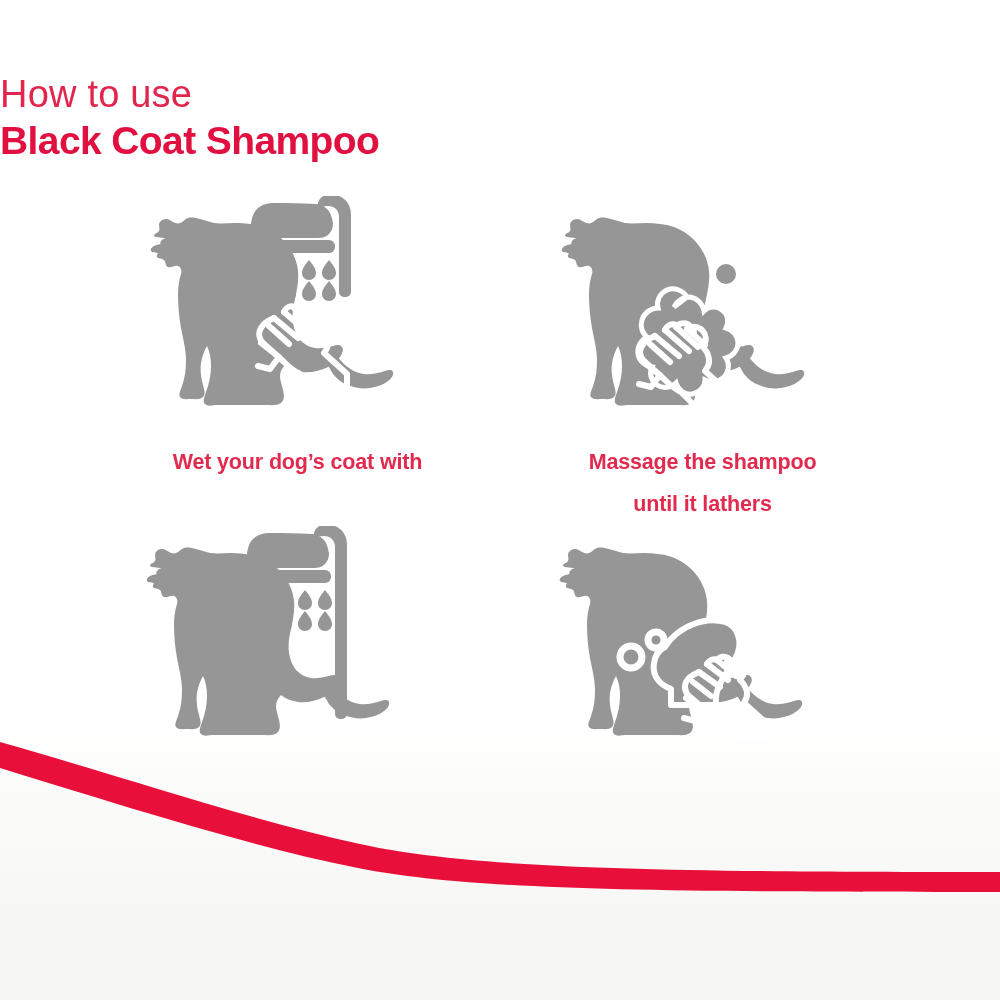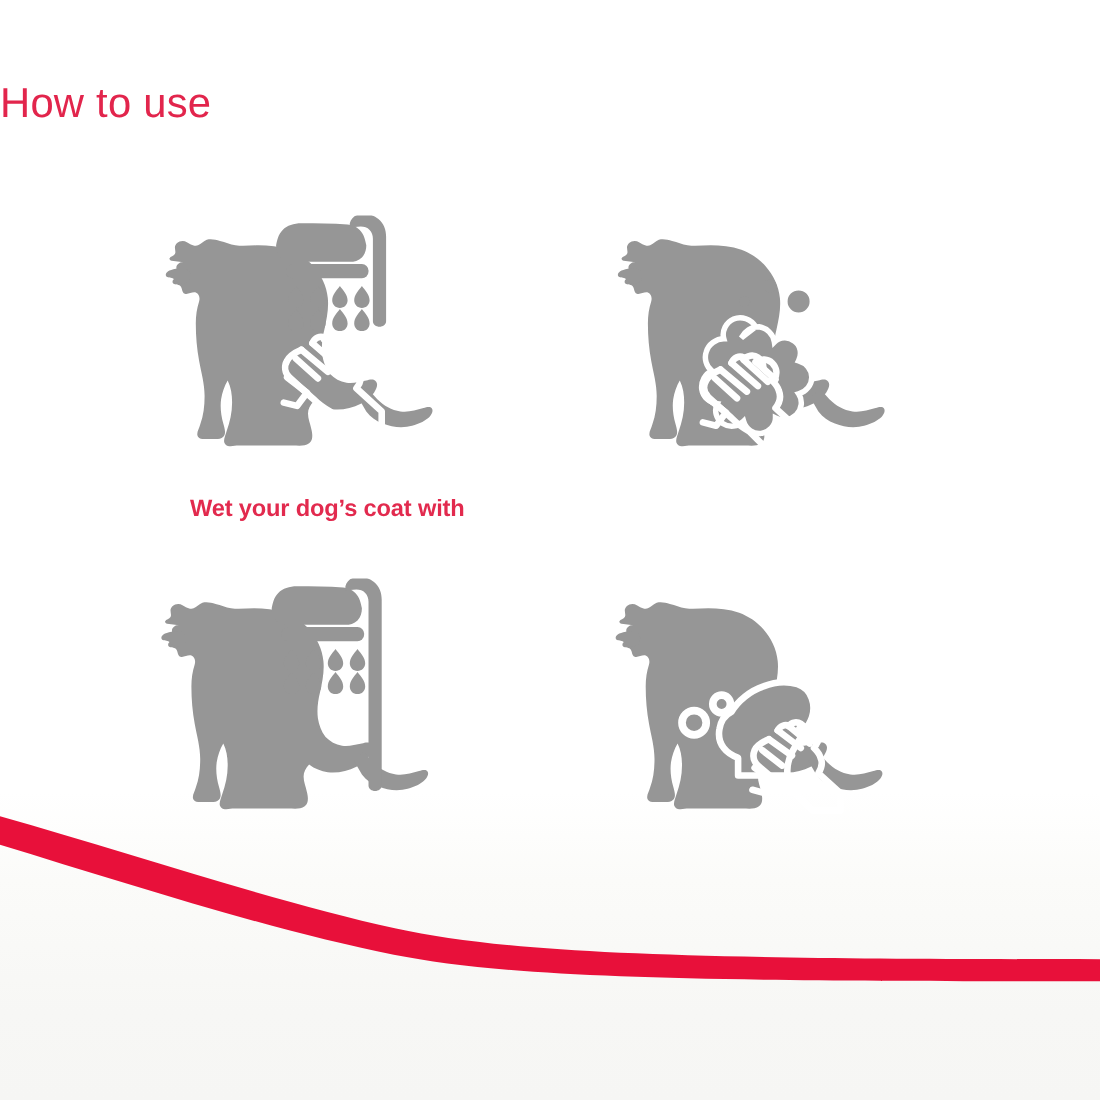--- a/index.html
+++ b/index.html
@@ -109,20 +109,21 @@
   }
   .swoosh svg { display: block; width: 1000px; height: 260px; }
 </style>
 </head>
 <body>
 
 <div id="canvas">
 
   <div class="title-block">
     <span class="title-line1">How to use</span>
+    <span class="title-line2">Black Coat Shampoo</span>
   </div>
 
   <div class="grid">
 
     <div class="panel p0">
       <div class="art">
         <svg viewBox="0 0 300 240" xmlns="http://www.w3.org/2000/svg">
           <g>
             <path fill="#969696" d="M24 43c-4-2-9-1-11 2-2 3 1 6 0 9-1 3-5 4-4 7 1 2 5 1 7 3 2 2 1 6 4 7 3 1 7-2 10-1 3 1 4 5 3 8-2 6-3 13-3 20 0 12 1 23 3 34 2 11 5 21 5 32 0 9-1 18-4 26-1 4-4 8-2 11 2 3 7 2 11 2 4 0 9 1 12-2 3-3 1-8 0-12-2-7-3-15-2-22 1-6 3-12 6-17 3 6 4 13 4 20 0 9-2 18-5 26-1 4-4 9-1 12 3 3 8 1 12 1l49 0c5 0 11 1 15-2 4-3 3-9 2-13-1-5-3-9-3-14 0-4 2-8 5-11 5 4 11 6 17 7 9 1 18-1 26-5 5-2 9-6 12-10 2-3 4-7 2-10-2-3-6-2-9-1-6 1-12 3-18 2-6-1-11-4-15-8-4-5-6-11-7-17-1-8 0-16 2-24 2-9 4-19 3-28-1-11-6-21-13-29-6-7-14-12-22-15-9-3-19-4-28-4-7 0-14 1-21 0-5-1-9-3-14-4-4-1-8-2-12-1-3 1-5 4-8 5-2 1-5 0-7-1-2-1-4-3-7-3-4 0-7 3-7 6 0 2 1 4 0 6-1 2-4 2-5 4 0 1 1 2 2 2"></path>
             <path fill="#969696" d="M14 48c-3 0-6 1-8 2-2 1-4 3-3 5 1 2 4 1 6 2 2 1 3 3 5 4 2 1 5 1 7 0 3-1 4-4 4-7 0-3-2-5-5-6-2-1-4 0-6 0z"></path>
@@ -185,20 +186,24 @@
             <path d="M128 133 L146 149"></path>
             <path d="M91 148 L111 166"></path>
             <path d="M83 165 L101 179 L92 191 L80 188"></path>
             <path d="M96 140 C89 143 85 146 83 150 C80 155 81 161 85 165 L106 184 C111 189 116 193 122 196 L140 214 L169 214 L169 196 L146 175 C150 170 151 164 149 159 C148 155 145 152 142 149"></path>
             <path d="M128 133 C133 130 139 130 143 134 C147 138 148 144 145 149"></path>
             <path d="M117 131 C120 127 126 126 130 129 C133 131 135 135 135 138"></path>
             <path d="M106 134 C108 129 113 127 117 129"></path>
           </g>
         </svg>
       </div>
+      <div class="caption">
+        <span>Massage the shampoo</span>
+        <span>until it lathers</span>
+      </div>
     </div>
 
     <div class="panel p2">
       <div class="art">
         <svg viewBox="0 0 300 240" xmlns="http://www.w3.org/2000/svg">
           <g>
             <path fill="#969696" d="M24 43c-4-2-9-1-11 2-2 3 1 6 0 9-1 3-5 4-4 7 1 2 5 1 7 3 2 2 1 6 4 7 3 1 7-2 10-1 3 1 4 5 3 8-2 6-3 13-3 20 0 12 1 23 3 34 2 11 5 21 5 32 0 9-1 18-4 26-1 4-4 8-2 11 2 3 7 2 11 2 4 0 9 1 12-2 3-3 1-8 0-12-2-7-3-15-2-22 1-6 3-12 6-17 3 6 4 13 4 20 0 9-2 18-5 26-1 4-4 9-1 12 3 3 8 1 12 1l49 0c5 0 11 1 15-2 4-3 3-9 2-13-1-5-3-9-3-14 0-4 2-8 5-11 5 4 11 6 17 7 9 1 18-1 26-5 5-2 9-6 12-10 2-3 4-7 2-10-2-3-6-2-9-1-6 1-12 3-18 2-6-1-11-4-15-8-4-5-6-11-7-17-1-8 0-16 2-24 2-9 4-19 3-28-1-11-6-21-13-29-6-7-14-12-22-15-9-3-19-4-28-4-7 0-14 1-21 0-5-1-9-3-14-4-4-1-8-2-12-1-3 1-5 4-8 5-2 1-5 0-7-1-2-1-4-3-7-3-4 0-7 3-7 6 0 2 1 4 0 6-1 2-4 2-5 4 0 1 1 2 2 2"></path>
             <path fill="#969696" d="M14 48c-3 0-6 1-8 2-2 1-4 3-3 5 1 2 4 1 6 2 2 1 3 3 5 4 2 1 5 1 7 0 3-1 4-4 4-7 0-3-2-5-5-6-2-1-4 0-6 0z"></path>
             <path fill="#969696" d="M185 178c4 5 9 9 15 11 7 3 15 4 22 3 6-1 13-3 18-7 3-2 6-6 5-9-1-3-5-2-8-1-7 2-14 4-21 3-8-1-15-5-21-11-3-3-6-7-9-10l-8 9z"></path>
           </g>

